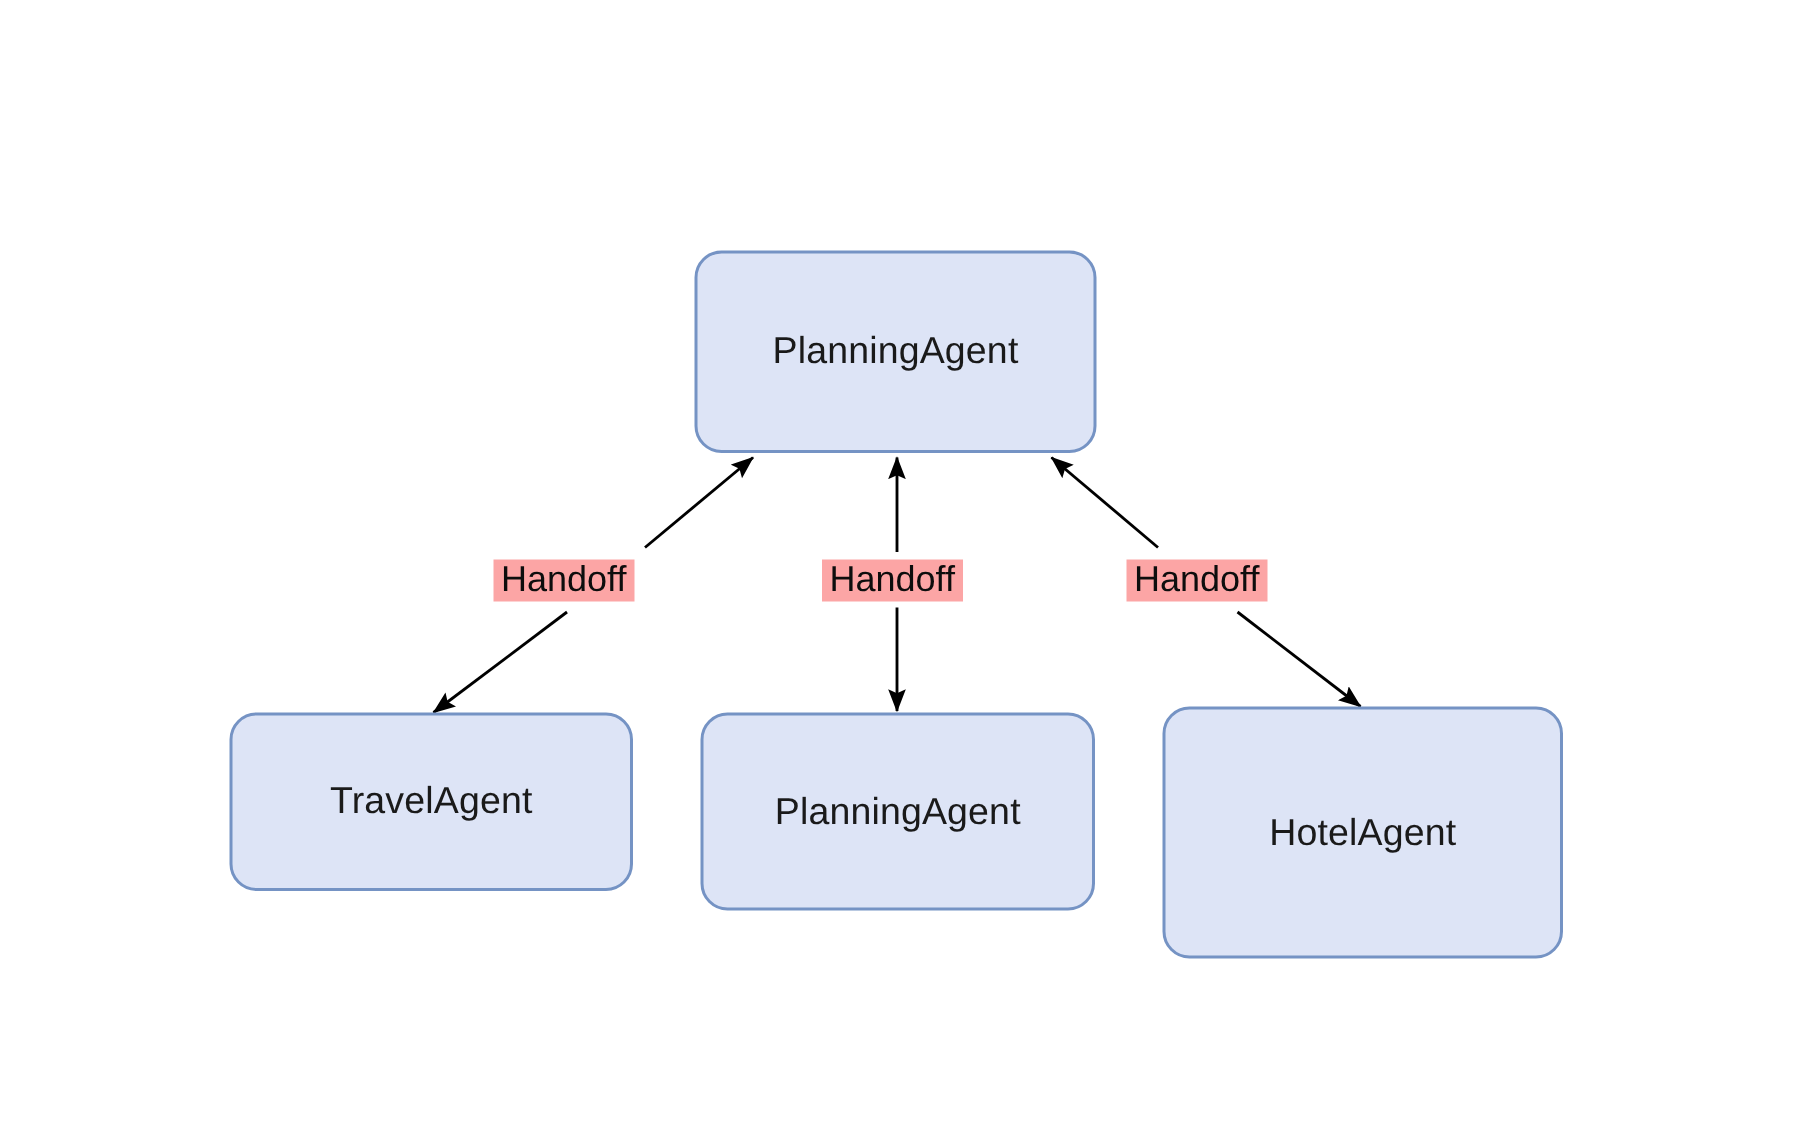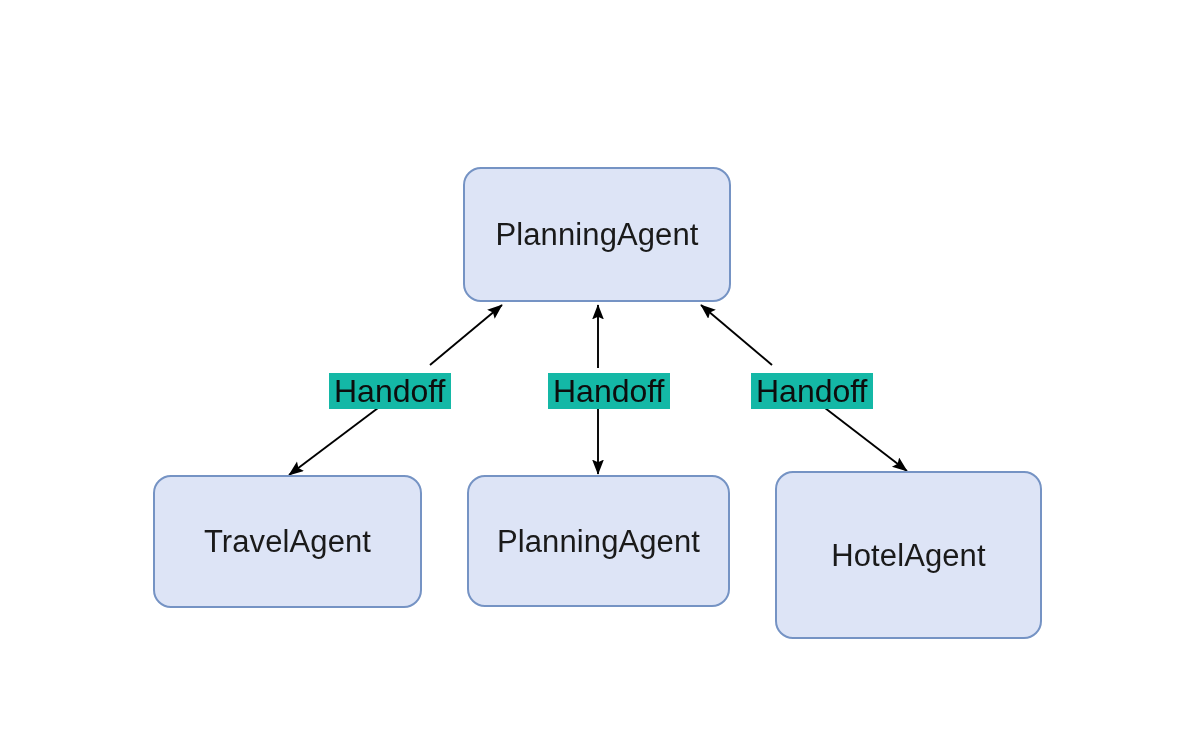--- a/index.html
+++ b/index.html
@@ -23,55 +23,55 @@
     display: flex;
     align-items: center;
     justify-content: center;
     background: #dde4f6;
     border: 2.5px solid #7593c4;
     border-radius: 18px;
     z-index: 3;
   }
   .node-label {
     font-family: "Liberation Sans", sans-serif;
-    font-size: 31px;
+    font-size: 25px;
     font-weight: 400;
     color: #1a1a1a;
     letter-spacing: 0.1px;
     line-height: 1;
     white-space: nowrap;
   }
   #node-planning { left: 463px; top: 167px; width: 268px; height: 135px; }
-  #node-travel   { left: 153px; top: 475px; width: 269px; height: 133px; }
+  #node-travel   { left: 153px; top: 475px; width: 269px; height: 119px; }
   #node-airline  { left: 467px; top: 475px; width: 263px; height: 132px; }
   #node-hotel    { left: 775px; top: 471px; width: 267px; height: 168px; }
 
   #edges {
     position: absolute;
     left: 0;
     top: 0;
     width: 1203px;
     height: 747px;
     z-index: 2;
   }
   .edge-line {
     stroke: #000000;
     stroke-width: 1.9;
     fill: none;
   }
   .edge-label {
     position: absolute;
     z-index: 4;
     font-family: "Liberation Sans", sans-serif;
-    font-size: 32px;
+    font-size: 24px;
     font-weight: 400;
     color: #0d0d0d;
     line-height: 1;
     white-space: nowrap;
-    background: #14b8a6;
+    background: #fca5a5;
     padding: 2px 5px;
   }
   #edge-label-travel  { left: 329px; top: 373px; }
   #edge-label-airline { left: 548px; top: 373px; }
   #edge-label-hotel   { left: 751px; top: 373px; }
 </style>
 </head>
 <body>
 
 <div id="canvas">

